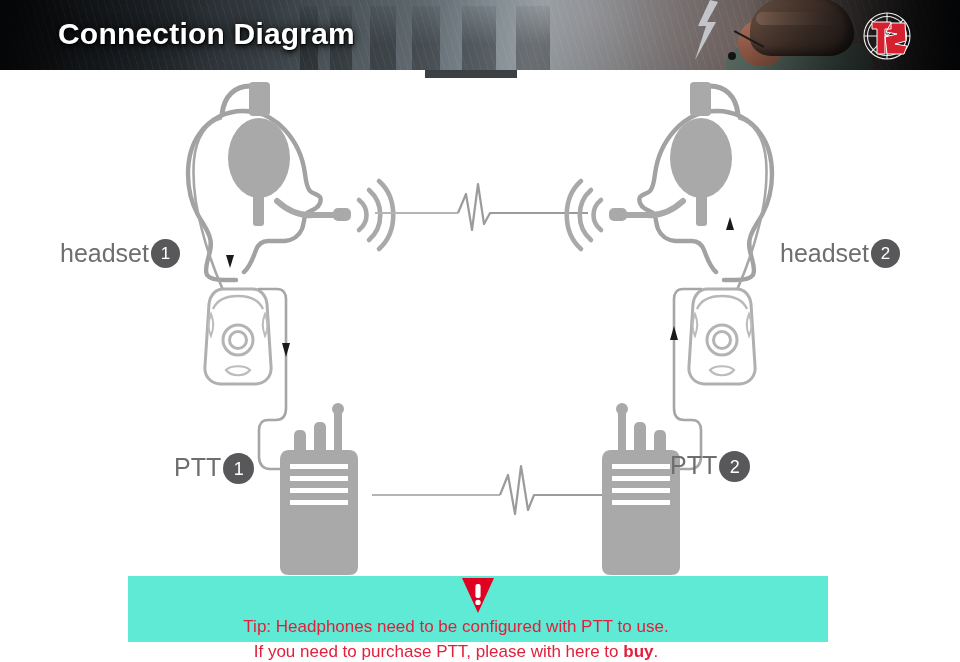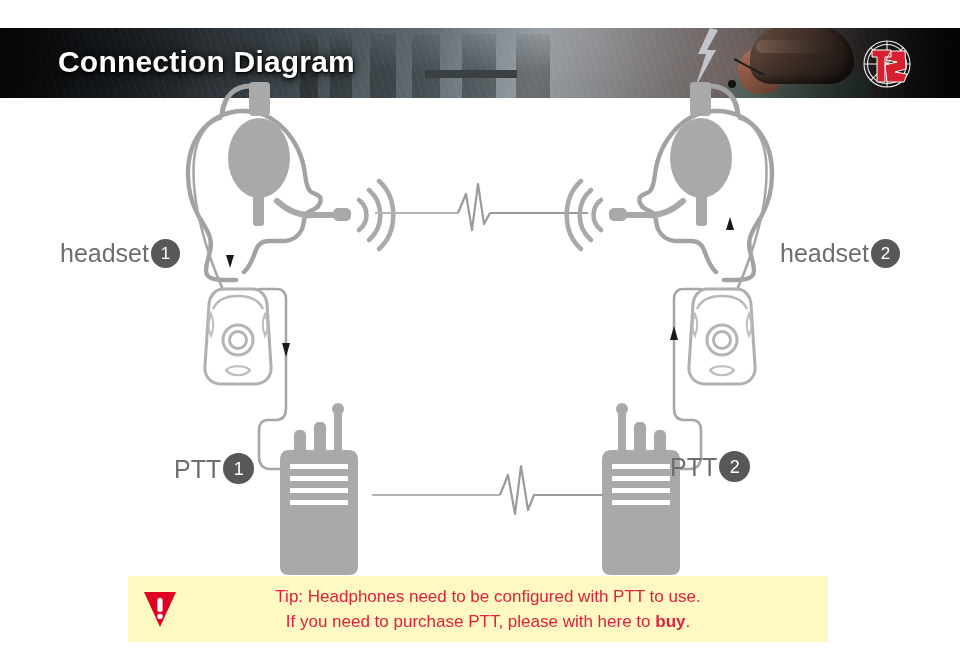--- a/index.html
+++ b/index.html
@@ -7,21 +7,21 @@
     width: 960px; height: 662px;
     background: #ffffff;
     font-family: "Liberation Sans", sans-serif;
     overflow: hidden;
   }
   #page { position: relative; width: 960px; height: 662px; background: #fff; }
 
   
   .header {
     position: absolute; left: 0; top: 0; width: 960px; height: 70px;
-    overflow: hidden; background: #0d0f11; margin-top: 28px;
+    overflow: hidden; background: #0d0f11;
   }
   .hdr-bg {
     position: absolute; inset: 0;
     background:
       radial-gradient(circle at 78% 58%, rgba(150,120,110,0.55) 0%, rgba(40,38,40,0) 34%),
       radial-gradient(circle at 62% 20%, rgba(210,215,225,0.30) 0%, rgba(40,42,48,0) 28%),
       linear-gradient(104deg,
         #07090a 0%, #16191c 9%, #23282c 18%,
         #343b40 27%, #4a5358 35%, #5d676d 43%,
         #747f85 50%, #8b959a 56%, #6f7a80 62%,
@@ -103,39 +103,39 @@
 
   .accent-bar {
     position: absolute; left: 425px; top: 70px; width: 92px; height: 8px;
     background: #3b4045;
   }
 
   
   .diagram { position: absolute; left: 0; top: 78px; width: 960px; height: 498px; }
 
   .lbl {
-    position: absolute; display: flex; align-items: flex-end; gap: 0px;
+    position: absolute; display: flex; align-items: flex-start; gap: 0px;
     color: #6e6e6e; font-size: 25px; white-space: nowrap;
   }
   .lbl .badge {
     width: 29px; height: 29px; border-radius: 50%;
     background: #58585a; color: #fff; font-size: 17px;
     display: flex; align-items: center; justify-content: center;
     line-height: 1; margin-left: 2px;
   }
   #label-headset-1 { left: 60px; top: 161px; }
   #label-headset-2 { left: 780px; top: 161px; }
   #label-ptt-1 { left: 174px; top: 375px; }
   #label-ptt-2 { left: 670px; top: 373px; }
   #label-ptt-1 .badge, #label-ptt-2 .badge { width: 31px; height: 31px; font-size: 18px; }
 
   
   .tip {
     position: absolute; left: 128px; top: 576px; width: 700px; height: 66px;
-    background: #fef9c3; display: flex; align-items: center;
+    background: #5eead4; display: flex; align-items: center; flex-direction: column;
   }
   .tip-icon { width: 64px; display: flex; justify-content: center; align-items: center; }
   .tip-text {
     color: #e0203c; font-size: 17px; line-height: 25px; text-align: center;
     flex: 1; padding-right: 44px;
   }
   .tip-text b { font-weight: bold; margin-top: 10px; }
   .tip-line { display: block; }
 </style>
 </head>

